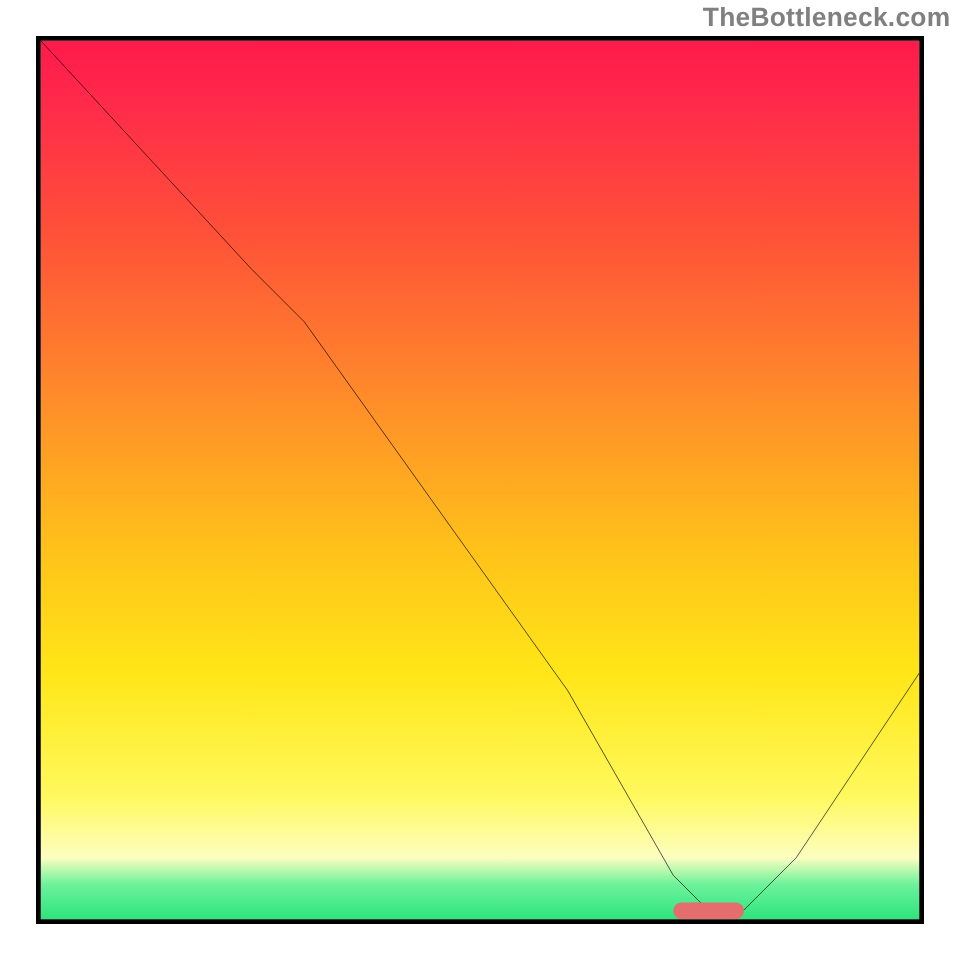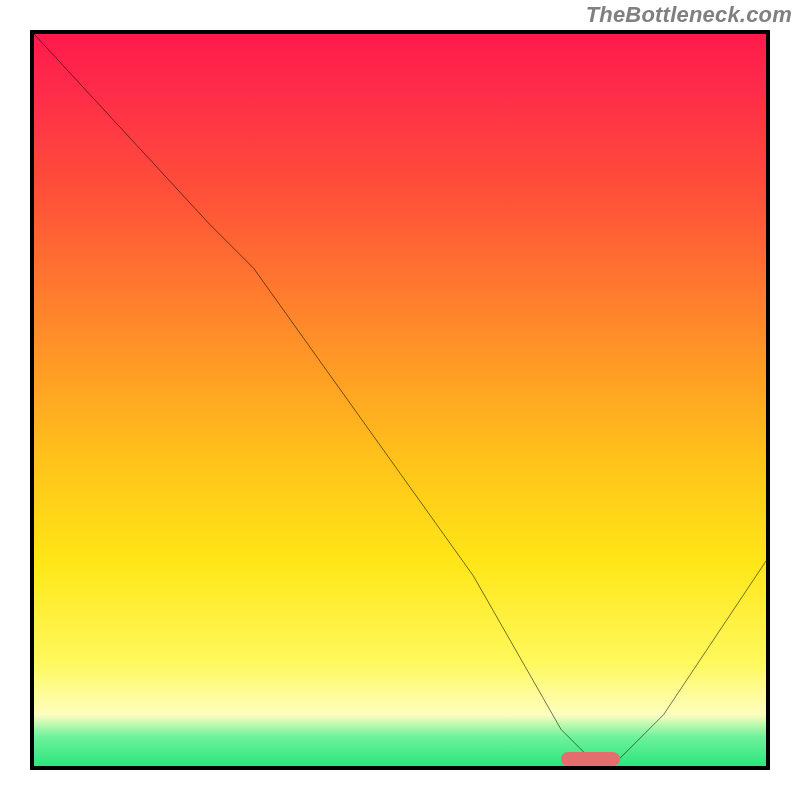--- a/index.html
+++ b/index.html
@@ -16,21 +16,20 @@
     height: 800px;
   }
   .watermark {
     position: absolute;
     top: 2px;
     right: 8px;
     font-size: 22px;
     font-weight: 600;
     color: #808080;
     letter-spacing: 0.2px;
-    font-style: italic;
   }
   .plot {
     position: absolute;
     left: 30px;
     top: 30px;
     width: 740px;
     height: 740px;
     border: 4px solid #000;          
     box-sizing: border-box;
     overflow: hidden;

